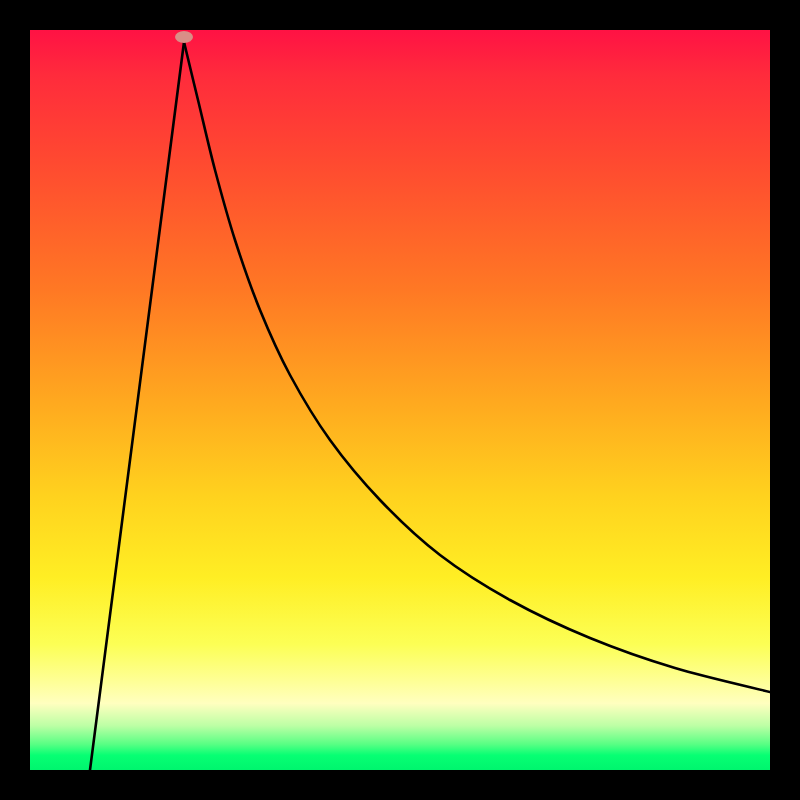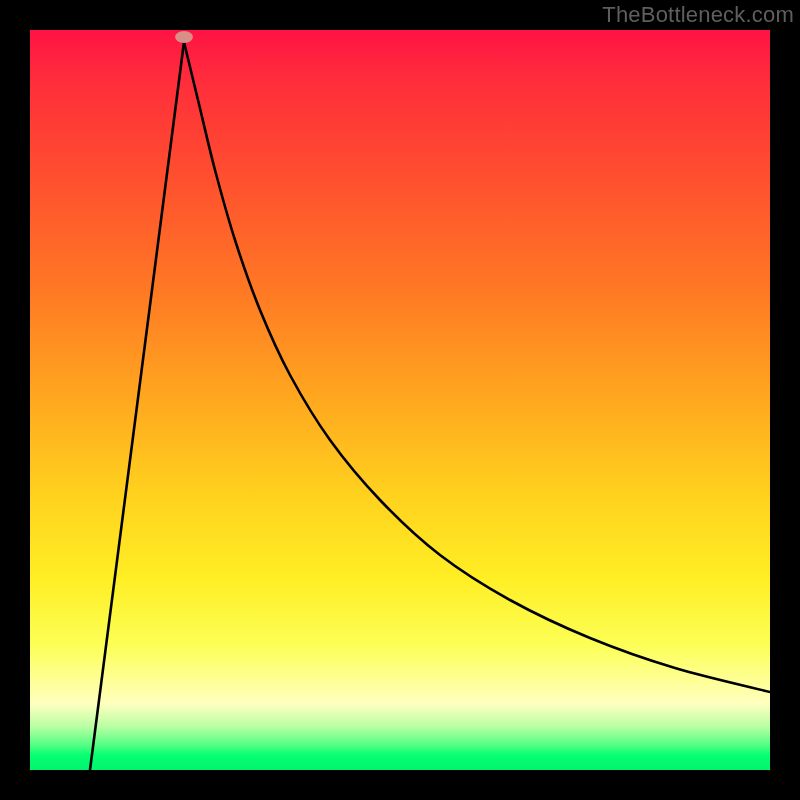--- a/index.html
+++ b/index.html
@@ -71,21 +71,20 @@
     background: #d98e87;
     border-radius: 50%;
     transform: translate(-50%, -50%);
   }
 </style>
 </head>
 <body>
 
 <div class="frame">
 
-  <div class="attribution">TheBottleneck.com</div>
 
   <div class="plot-area">
 
     <svg class="curve" viewBox="0 0 740 740" preserveAspectRatio="none">
 
       <path id="left-branch" fill="none" stroke="#000" stroke-width="2.6" stroke-linecap="round" d="M 60 740 L 154 12"></path>
 
       <path id="right-branch" fill="none" stroke="#000" stroke-width="2.6" stroke-linecap="round" d="M 154 12 C 156.3 21.7, 162.8 48.7, 168 70 C 173.2 91.3, 178.8 116.7, 185 140 C 191.2 163.3, 197.5 186.7, 205 210 C 212.5 233.3, 220.8 257.5, 230 280 C 239.2 302.5, 248.3 323.3, 260 345 C 271.7 366.7, 285.0 389.2, 300 410 C 315.0 430.8, 331.7 450.8, 350 470 C 368.3 489.2, 388.3 508.3, 410 525 C 431.7 541.7, 455.0 556.2, 480 570 C 505.0 583.8, 532.5 596.7, 560 608 C 587.5 619.3, 615.0 629.0, 645 638 C 675.0 647.0, 724.2 658.0, 740 662"></path>
     </svg>
 

